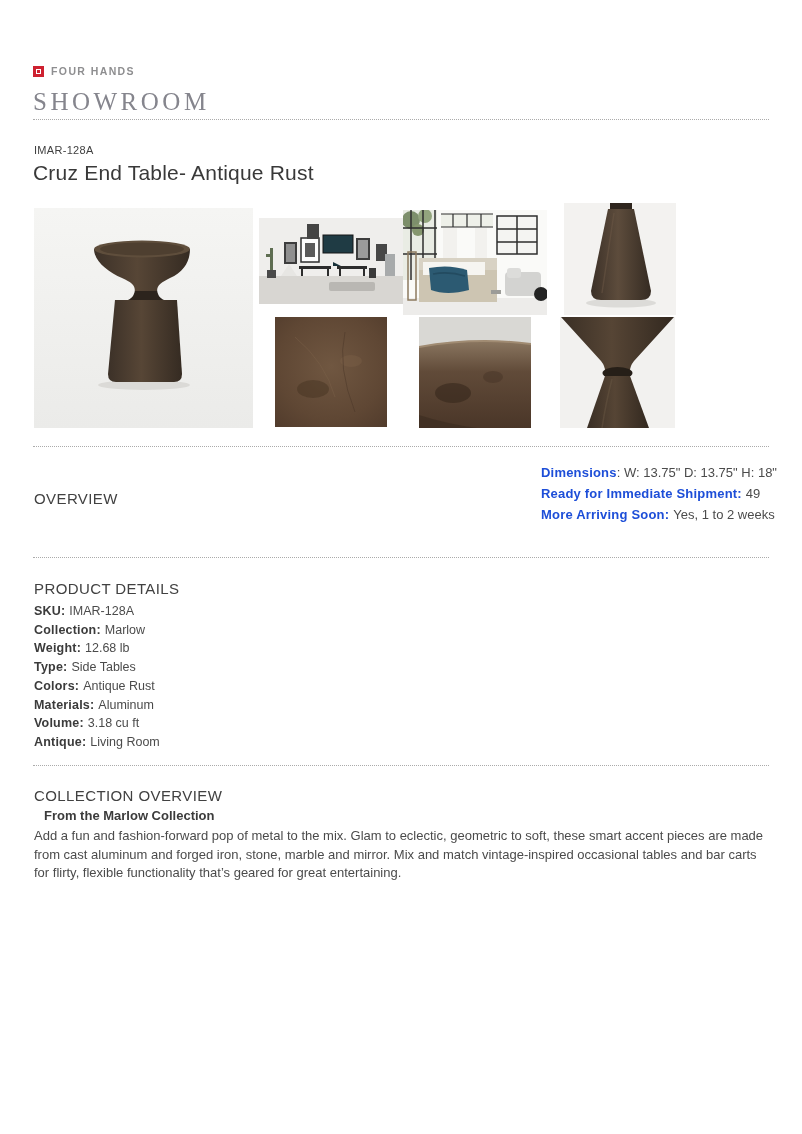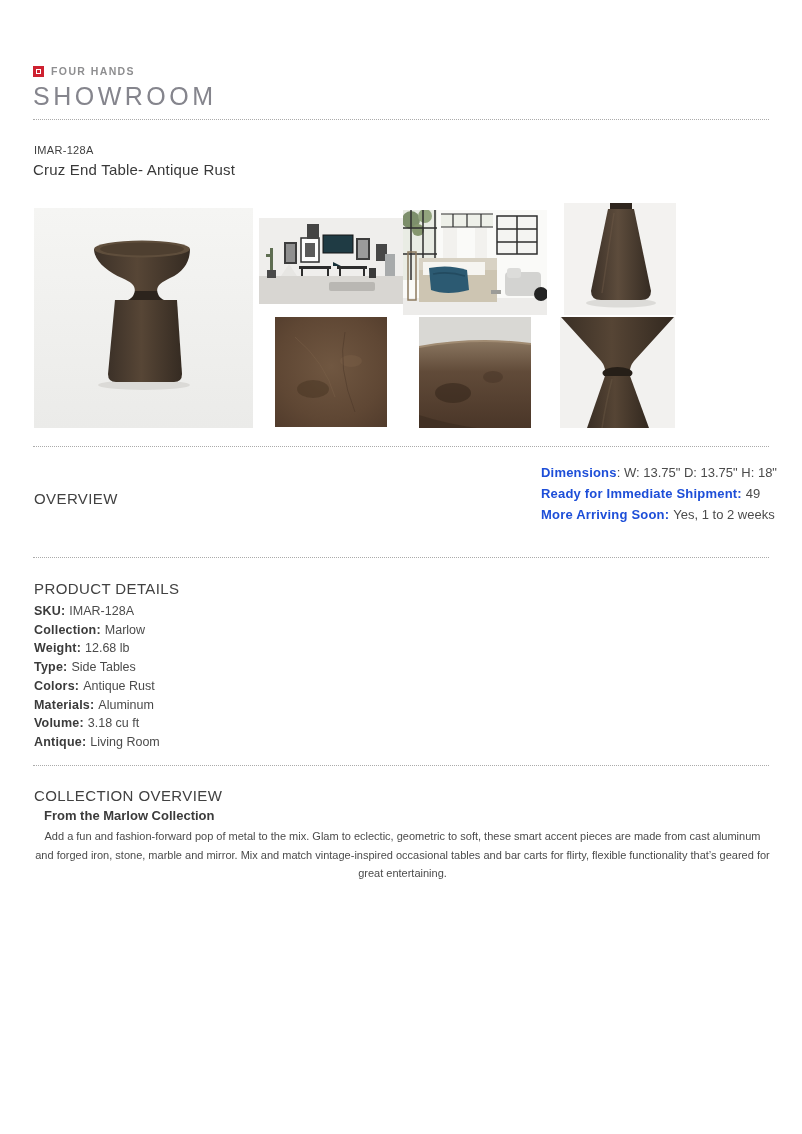--- a/index.html
+++ b/index.html
@@ -18,28 +18,28 @@
   }
   .logo-mark::after {
     content:""; position:absolute; left:2px; top:2px; right:2px; bottom:2px;
     border:1.5px solid #ffffff;
   }
   .brand-text {
     margin-left:7px; font-size:10.5px; font-weight:bold; letter-spacing:1.4px;
     color:#8e8e90;
   }
   .showroom-text {
-    position:absolute; left:33px; top:82px;
-    font-family:Liberation Sans, sans-serif;
+    position:absolute; left:33px; top:88px;
+    font-family:Liberation Serif, serif;
     font-size:25px; font-weight:400; letter-spacing:3.5px; color:#85858d;
   }
 
   
   .sku-text { position:absolute; left:34px; top:144px; font-size:11px; color:#3f3f3f; letter-spacing:0.3px; }
-  .title-text { position:absolute; left:33px; top:161px; font-size:15px; font-weight:500; color:#393939; letter-spacing:0.2px; }
+  .title-text { position:absolute; left:33px; top:161px; font-size:21px; font-weight:500; color:#393939; letter-spacing:0.2px; }
 
   
   .gallery { position:absolute; left:0; top:0; }
   .gallery .ph { position:absolute; display:block; }
   .gallery svg { display:block; }
 
   
   .section-heading { font-size:15px; color:#414141; letter-spacing:0.4px; }
 
   .overview-heading { position:absolute; left:34px; top:490px; }
@@ -54,21 +54,21 @@
 
   .details-heading { position:absolute; left:34px; top:580px; }
   .details-list { position:absolute; left:34px; top:602px; font-size:12.5px; line-height:18.7px; color:#4b4b4b; }
   .details-list .lbl { font-weight:bold; color:#3b3b3b; letter-spacing:0.2px; }
   .details-list .val { margin-left:4px; }
 
   .collection-heading { position:absolute; left:34px; top:787px; }
   .collection-subtitle { position:absolute; left:34px; top:808px; font-size:13px; font-weight:bold; color:#3b3b3b;padding-left:10px; }
   .collection-body {
     position:absolute; left:34px; top:827px; width:737px;
-    font-size:11px; line-height:18.5px; color:#4b4b4b;text-align:center;
+    font-size:13px; line-height:18.5px; color:#4b4b4b;
   }
 </style>
 </head>
 <body>
 
 <div class="page">
 
   <div class="logo-row">
     <span class="logo-mark"></span>
     <span class="brand-text">FOUR HANDS</span>

